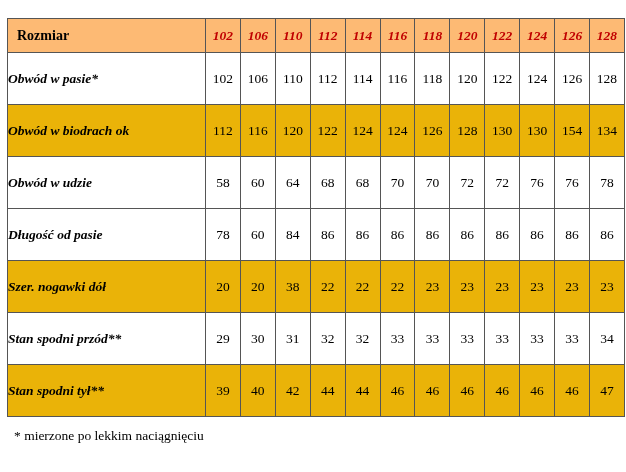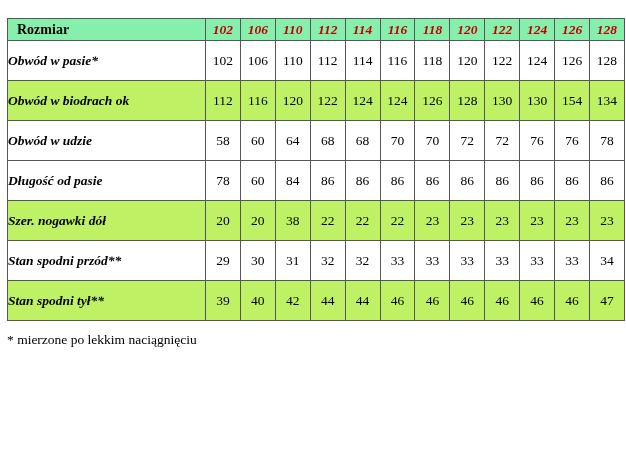--- a/index.html
+++ b/index.html
@@ -26,59 +26,59 @@
     table-layout: fixed;
   }
   table.size-table td, table.size-table th {
     border: 1px solid #555555;
     font-size: 13.5px;
     padding: 0;
     vertical-align: middle;
   }
   
   tr.head-row {
-    background: #86efac;
-    height: 22px;
+    background: #fdba74;
+    height: 34px;
   }
   tr.head-row th.row-label-head {
     text-align: left;
     padding-left: 9px;
     font-weight: bold;
     font-size: 14px;
     font-style: normal;
     width: 188px;
   }
   tr.head-row th.size-col {
     text-align: center;
     font-style: italic;
     font-weight: bold;
     color: #c00000;
     font-size: 13.5px;
   }
   
   tbody tr {
-    height: 40px;
+    height: 52px;
   }
   tbody tr.alt {
-    background: #bef264;
+    background: #eab308;
   }
   td.row-label {
     text-align: left;
     padding-left: 9px;
     font-style: italic;
     font-weight: bold;
     font-size: 14px;
     width: 188px;
   }
   td.val {
     text-align: center;
     font-size: 13.5px;
   }
   .notes {
-    margin: 9px 0 0 7px;
+    margin: 9px 0 0 14px;
     font-family: "Liberation Serif", serif;
     font-size: 13.5px;
     line-height: 1.55;
   }
   .notes div {
     white-space: nowrap;
   }
 </style>
 </head>
 <body>

